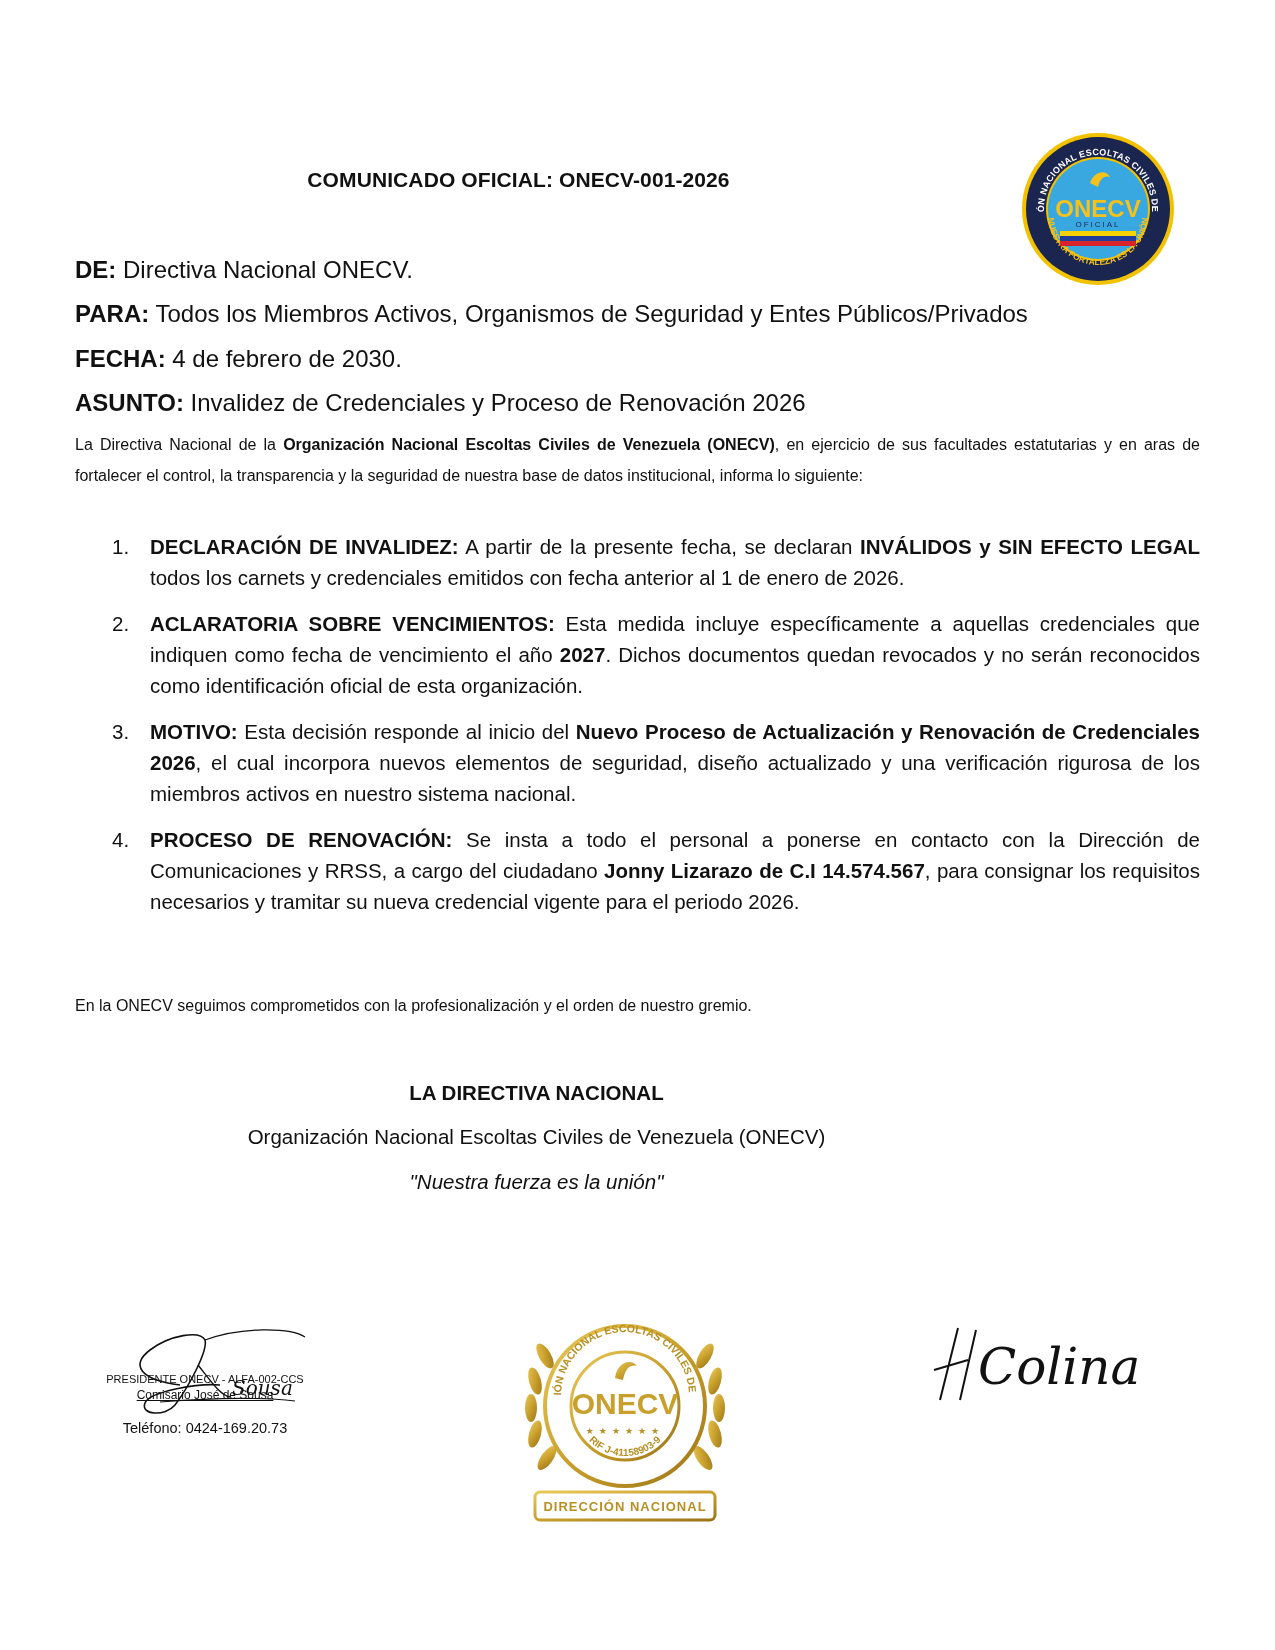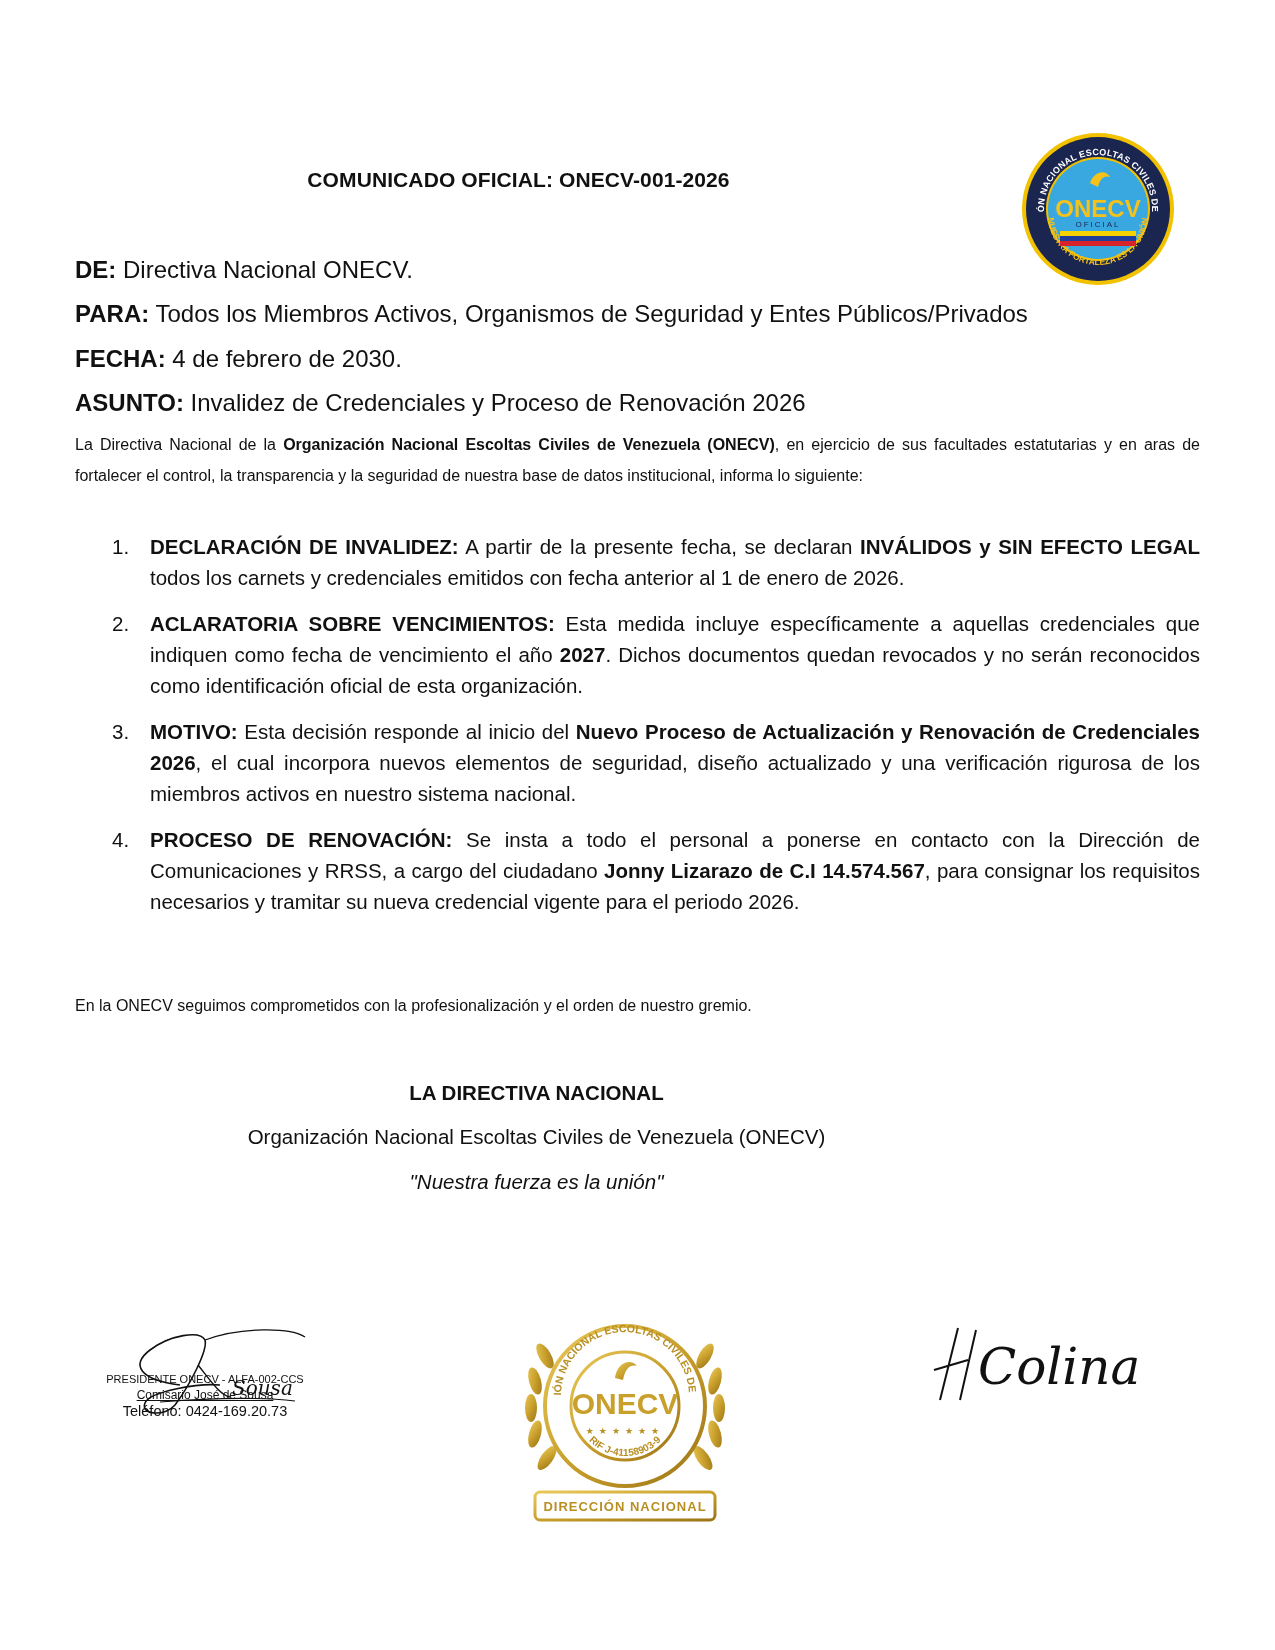--- a/index.html
+++ b/index.html
@@ -20,21 +20,21 @@
     .list { position: absolute; left: 75px; width: 1125px; margin: 0; padding: 0; list-style: none; }
     .list li { position: relative; padding-left: 75px; font-size: 20.5px; line-height: 31px;
                text-align: justify; margin-bottom: 15px; }
     .list li .num { position: absolute; left: 37px; top: 0; }
 
     .center { position: absolute; left: 0; width: 1073px; text-align: center; font-size: 20.5px; }
 
     .sig-block { position: absolute; text-align: center; }
     .sig-role { font-weight: normal; font-size: 11px; }
     .sig-name { font-size: 17.5px; margin-top: 3px; }
-    .sig-phone { font-size: 15px; margin-top: 1px; }
+    .sig-phone { font-size: 15px; margin-top: 18px; }
     .sig-left .sig-name { font-size: 12px; text-decoration: underline; }
     .sig-left .sig-phone { font-size: 14.5px; }
     .sig-right .sig-phone { font-size: 17px; }
 
     .seal { position: absolute; left: 505px; top: 1296px; width: 240px; height: 230px; }
     .signature { position: absolute; }
   </style>
 </head>
 <body>
 

